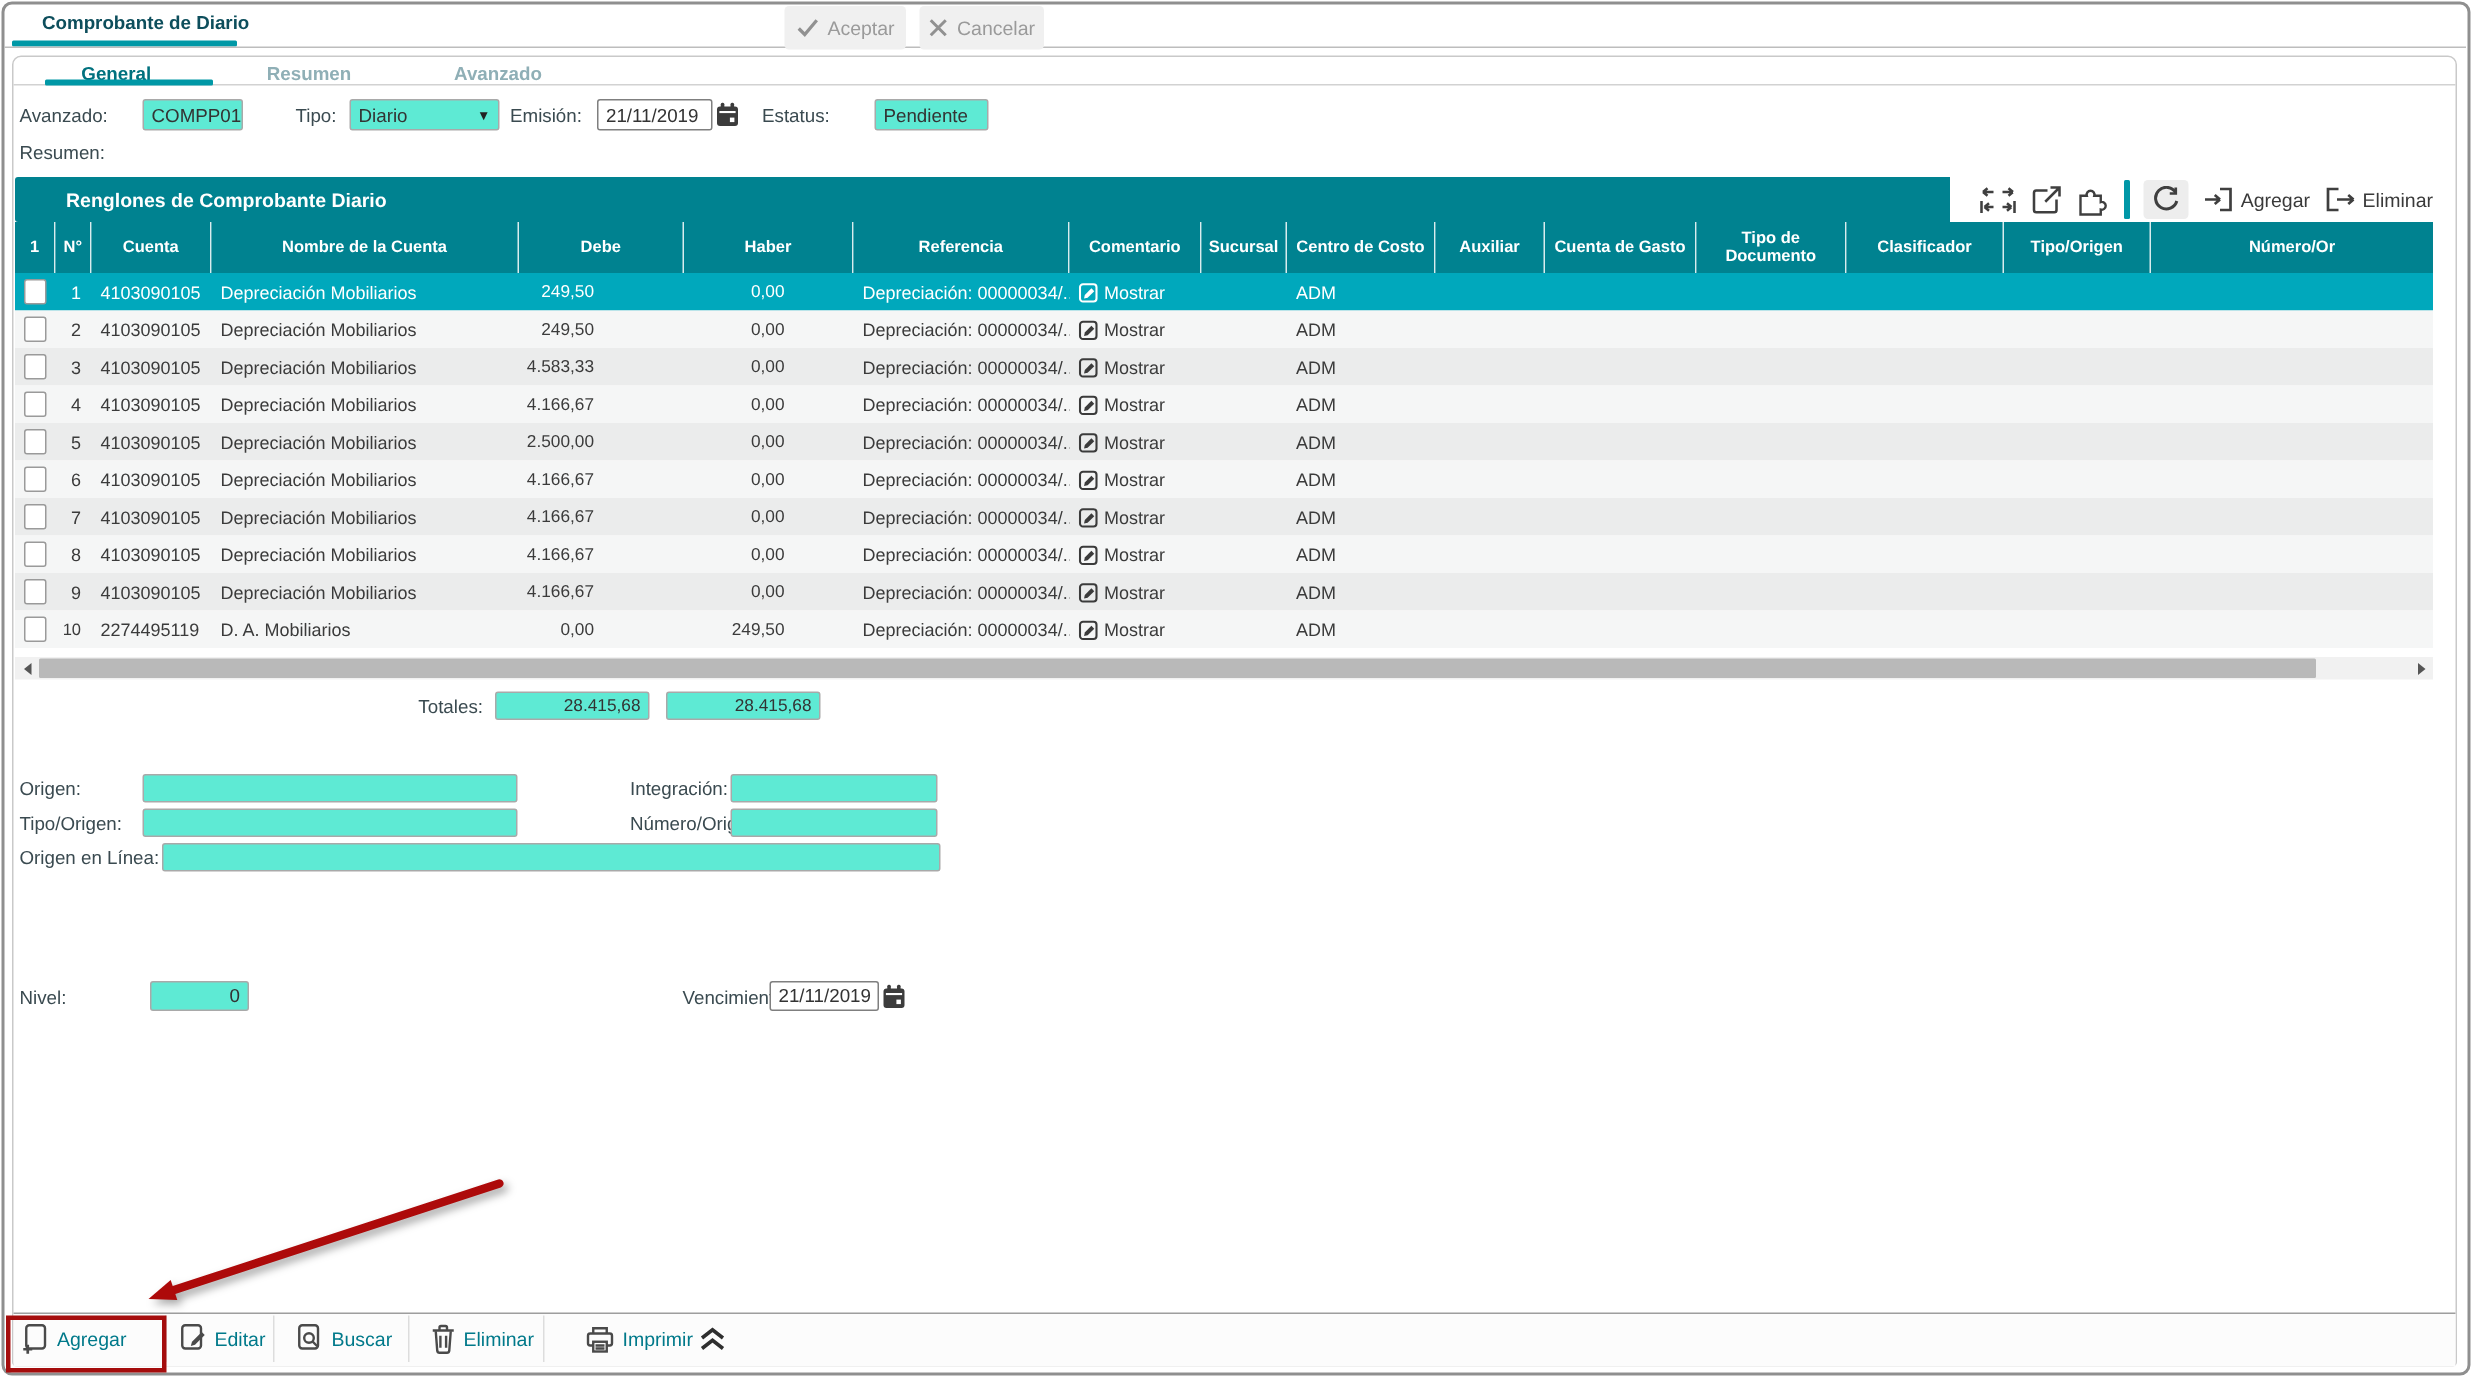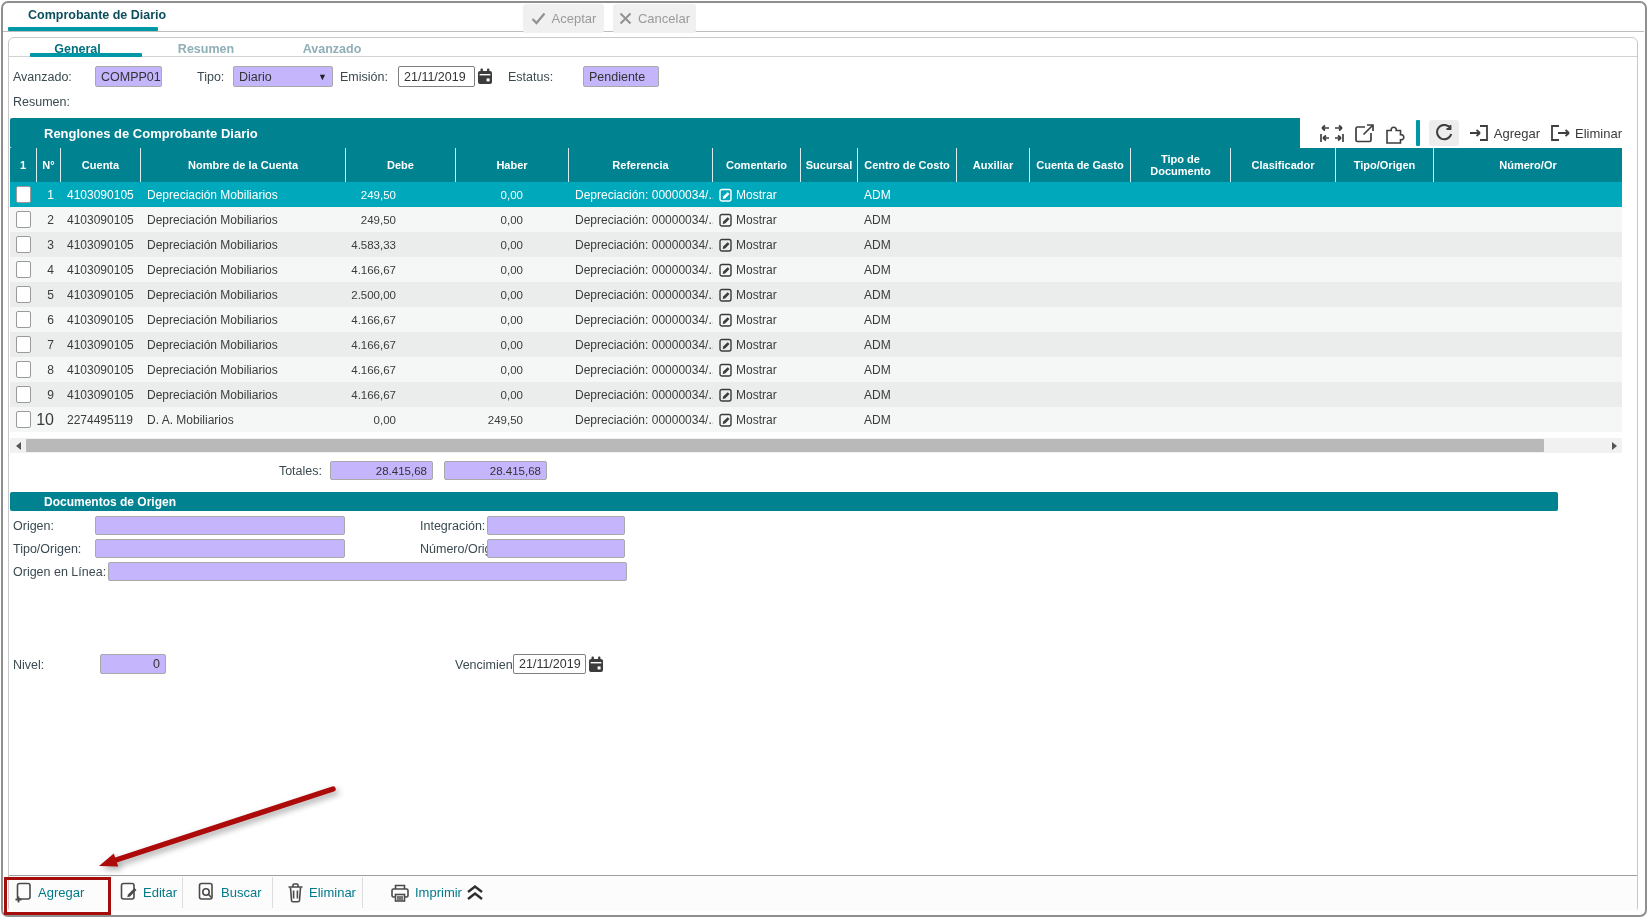--- a/index.html
+++ b/index.html
@@ -16,21 +16,21 @@
   .panel{position:absolute;left:8px;top:37px;width:1630px;height:874px;border:1px solid #c9c9c9;border-radius:6px 6px 3px 3px;box-sizing:border-box;background:#fff}
 
   
   .tab{position:absolute;top:42px;font-size:12.5px;font-weight:bold;text-align:center;color:#8fafb6;cursor:default}
   .tab.active{color:#00717e}
   .tabs-line{position:absolute;left:9px;top:56px;width:1628px;height:1px;background:#d2d2d2}
   .tab-underline{position:absolute;left:30px;top:53px;width:112px;height:4px;background:#0098a6;border-radius:1px}
 
   
   .lb{position:absolute;font-size:12.5px;color:#3a4a50;white-space:nowrap}
-  .inp{position:absolute;height:21px;background:#c4b5fd;border:1px solid #a9a9a9;border-radius:2px;font-size:12.5px;color:#333;padding:0 5px;box-sizing:border-box;display:flex;align-items:center;white-space:nowrap;overflow:hidden}
+  .inp{position:absolute;height:21px;background:#5eead4;border:1px solid #a9a9a9;border-radius:2px;font-size:12.5px;color:#333;padding:0 5px;box-sizing:border-box;display:flex;align-items:center;white-space:nowrap;overflow:hidden}
   .inp.white{background:#fff;border-color:#7f7f7f}
   .inp.right{justify-content:flex-end}
   .dd-arrow{position:absolute;right:5px;top:5px;font-size:9px;color:#222}
   .calbtn{position:absolute;width:17px;height:18px;background:transparent;border:none;padding:0;cursor:pointer}
 
   
   .secbar{position:absolute;height:19px;background:#008290;color:#fff;font-size:12px;font-weight:bold;display:flex;align-items:center;padding-left:34px;box-sizing:border-box;border-radius:2px}
 
   
   .grid-title{position:absolute;left:10px;top:118px;width:1290px;height:30px;background:#008290;color:#fff;font-size:13px;font-weight:bold;display:flex;align-items:center;padding-left:34px;box-sizing:border-box;border-radius:2px 0 0 2px}
@@ -427,21 +427,21 @@
         <div class="gcell" style="width: 101px;"></div>
         <div class="gcell" style="width: 100px;"></div>
         <div class="gcell" style="width: 105px;"></div>
         <div class="gcell" style="width: 98px;"></div>
         <div class="gcell" style="width: 188px;"></div>
       </div>
       <div class="grow">
         <div class="gcell ct" style="width: 27px;">
           <div class="cbx"></div>
         </div>
-        <div class="gcell num" style="width: 24px; font-size: 16px; padding-right: 7px;">10</div>
+        <div class="gcell num" style="width: 24px; font-size: 11px; padding-right: 7px;">10</div>
         <div class="gcell" style="width: 80px;">2274495119</div>
         <div class="gcell" style="width: 205px;">D. A. Mobiliarios</div>
         <div class="gcell num" style="width: 110px; padding-right: 60px;">0,00</div>
         <div class="gcell num" style="width: 113px; padding-right: 46px;">249,50</div>
         <div class="gcell" style="width: 144px;">Depreciación: 00000034/...</div>
         <div class="gcell" style="width: 88px;">
           <span class="mostrar">
             <svg width="13" height="14" viewBox="0 0 13 14">
               <rect x="1" y="1.5" width="11" height="11.5" rx="2" fill="none" stroke="currentColor" stroke-width="1.4"></rect>
               <path d="M4.2 8.6 L8.6 4.2 l1.9 1.9 -4.4 4.4 -2.4.5z" fill="currentColor"></path>
@@ -467,21 +467,20 @@
     <div class="hs-thumb"></div>
     <div class="hs-arrow" style="right:0">
         <span class="tri-r"></span>
       </div>
   </div>
 
   <div class="lb" style="left:230px;top:464px;width:92px;text-align:right">Totales:</div>
   <div class="inp right" style="left:330px;top:461px;width:103px;height:19px;font-size:11.5px">28.415,68</div>
   <div class="inp right" style="left:444px;top:461px;width:103px;height:19px;font-size:11.5px">28.415,68</div>
 
-  <div class="secbar" style="left:10px;top:492px;width:1548px">Documentos de Origen</div>
 
   <div class="lb" style="left:13px;top:519px">Origen:</div>
   <div class="inp" style="left:95px;top:516px;width:250px;height:19px"></div>
   <div class="lb" style="left:420px;top:519px">Integración:</div>
   <div class="inp" style="left:487px;top:516px;width:138px;height:19px"></div>
 
   <div class="lb" style="left:13px;top:542px">Tipo/Origen:</div>
   <div class="inp" style="left:95px;top:539px;width:250px;height:19px"></div>
   <div class="lb" style="left:420px;top:542px">Número/Origen:</div>
   <div class="inp" style="left:487px;top:539px;width:138px;height:19px"></div>

